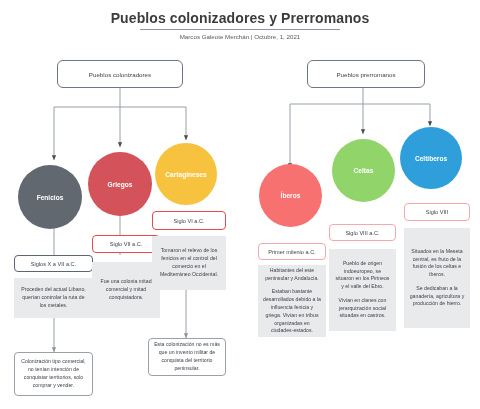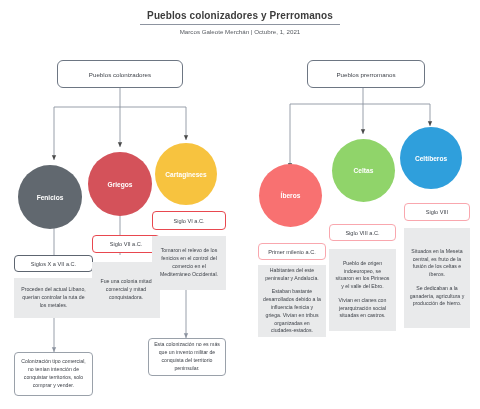--- a/index.html
+++ b/index.html
@@ -5,21 +5,21 @@
   html,body{margin:0;padding:0;}
   body{
     width:480px;height:409px;background:#ffffff;
     font-family:"Liberation Sans", sans-serif;
     color:#333;overflow:hidden;position:relative;
   }
   #canvas{position:absolute;inset:0;width:480px;height:409px;}
   svg.links{position:absolute;left:0;top:0;width:480px;height:409px;pointer-events:none;}
 
   .hdr{position:absolute;left:0;top:10px;width:480px;text-align:center;}
-  .hdr .title{font-size:10px;font-weight:bold;color:#3c3c3c;letter-spacing:.1px;}
+  .hdr .title{font-size:14px;font-weight:bold;color:#3c3c3c;letter-spacing:.1px;}
   .hdr .rule{width:200px;height:1px;background:#8d94a0;margin:3px auto 0 auto;}
   .hdr .sub{font-size:6.2px;color:#55595f;margin-top:3px;}
 
   .topbox{
     position:absolute;border:1.4px solid #6d7683;border-radius:6px;background:#fff;
     display:flex;align-items:center;justify-content:center;text-align:center;
     font-size:6.2px;color:#3f434a;box-sizing:border-box;
   }
 
   .circ{

